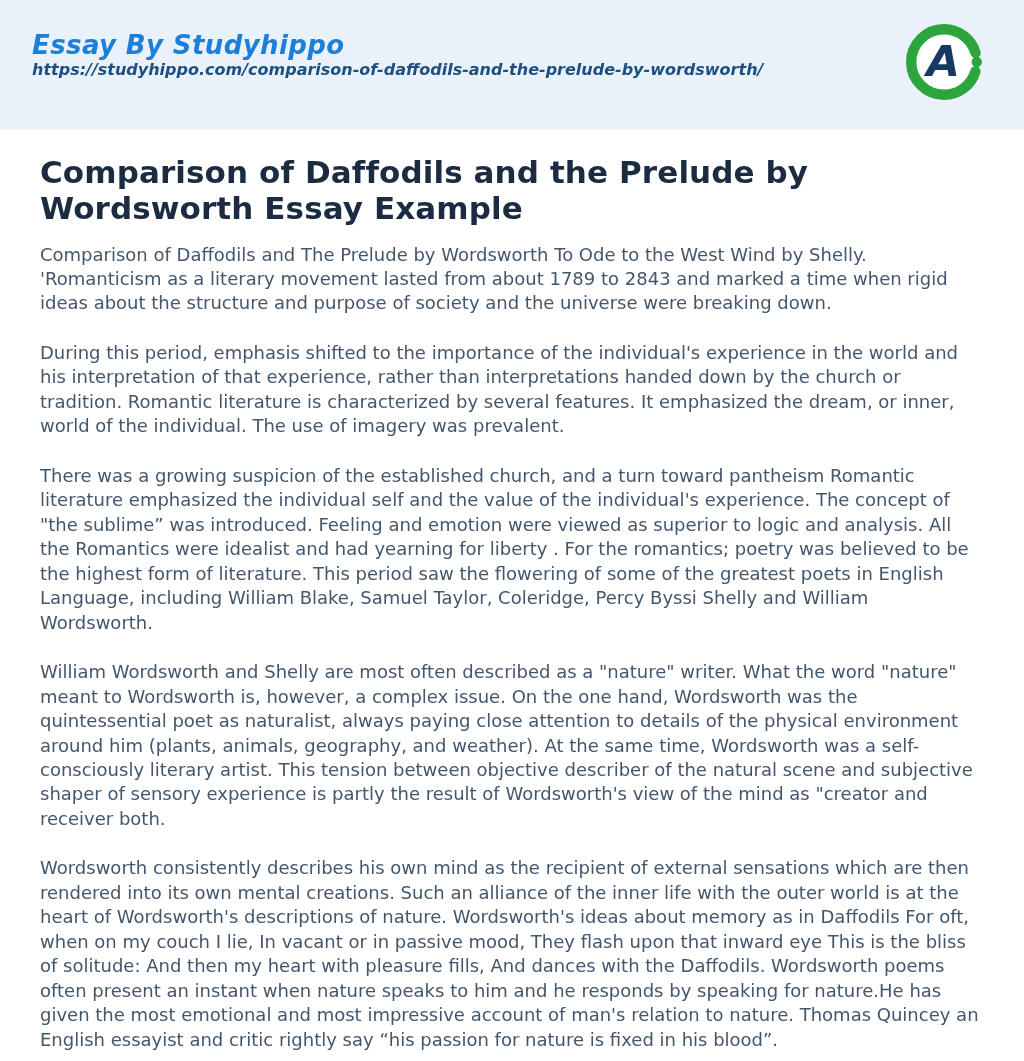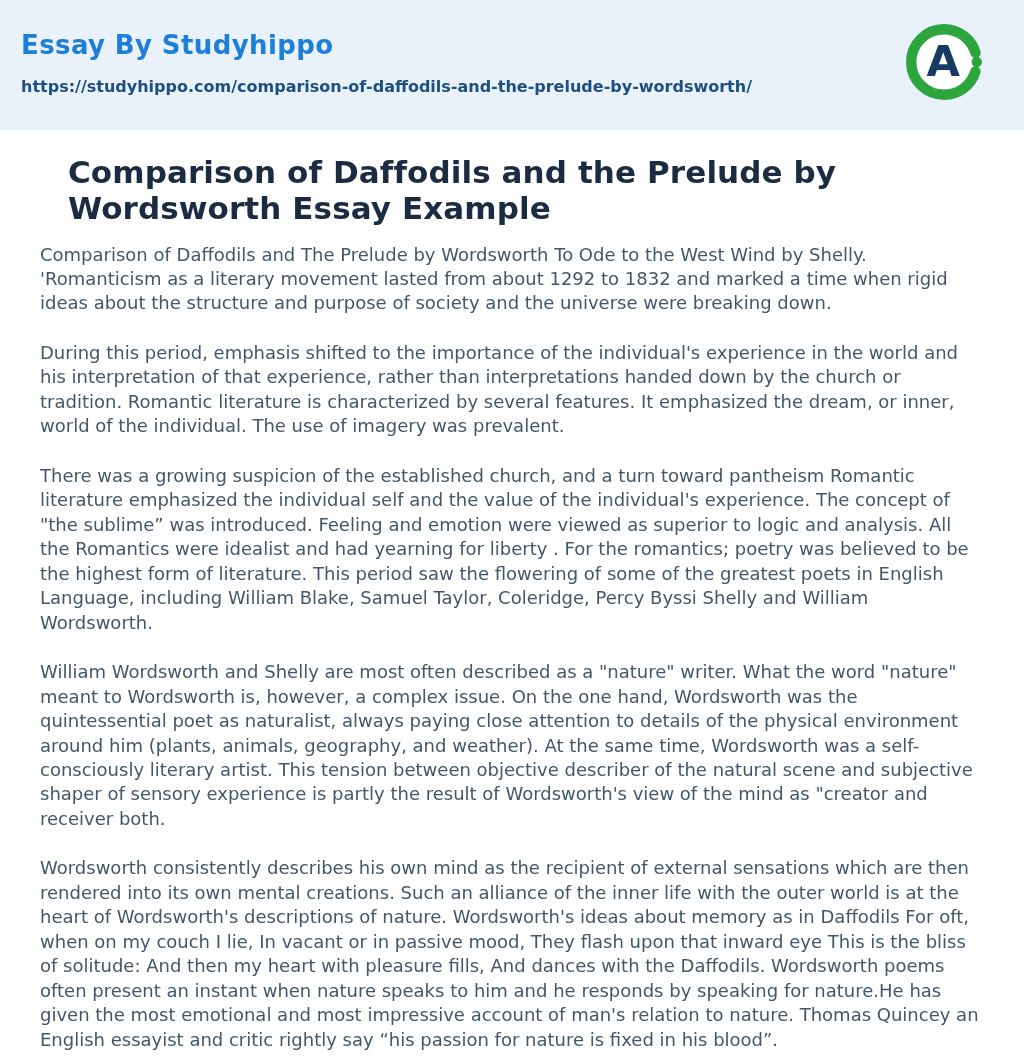--- a/index.html
+++ b/index.html
@@ -4,51 +4,50 @@
 <style>
   * { margin: 0; padding: 0; box-sizing: border-box; }
   html, body { background: #ffffff; }
   body {
     width: 1024px;
     min-height: 1061px;
     font-family: "DejaVu Sans", "Liberation Sans", sans-serif;
   }
   .header {
     background: #e9f1fb;
-    padding: 30px 40px 28px 21px;
+    padding: 30px 40px 28px 32px;
     display: flex;
     justify-content: space-between;
     align-items: flex-start;
+    font-style: italic;
   }
   .header-text { display: flex; flex-direction: column; }
   .site-title {
     color: #1e7fd8;
     font-size: 26px;
     font-weight: 700;
     letter-spacing: 0.4px;
   }
   .site-url {
     display: block;
-    margin-top: 17px;
     color: #1d4f80;
     font-size: 16px;
     font-weight: 600;
     text-decoration: none;
   }
   .logo { width: 80px; height: 80px; margin-top: -8px; flex: 0 0 auto; cursor: pointer; }
   .main { padding: 24px 40px 40px 40px; }
   .article-title {
     color: #1b2b42;
     font-size: 31px;
     line-height: 1.17;
     font-weight: 700;
     letter-spacing: 0.1px;
     margin-bottom: 16px;
     max-width: 900px;
-    margin-left: 28px;
   }
   .para {
     color: #44566c;
     font-size: 18px;
     line-height: 1.36;
     margin-bottom: 25px;
     max-width: 948px;
   }
   .para:last-child { margin-bottom: 12px; }
 </style>
@@ -62,19 +61,19 @@
   </div>
   <svg class="logo" viewBox="0 0 100 100" aria-label="Studyhippo logo">
     <circle cx="50" cy="50" r="41" fill="#ffffff"></circle>
     <circle cx="50" cy="50" r="41" fill="none" stroke="#2ba53c" stroke-width="13" stroke-dasharray="0 12 233.6 12" stroke-linecap="round"></circle>
     <text x="49" y="68" text-anchor="middle" font-size="54" font-weight="bold" fill="#173a63" font-family="DejaVu Sans, Liberation Sans, sans-serif">A</text>
   </svg>
 </header>
 
 <main class="main">
   <h1 class="article-title">Comparison of Daffodils and the Prelude by Wordsworth Essay Example</h1>
-  <p class="para">Comparison of Daffodils and The Prelude by Wordsworth To Ode to the West Wind by Shelly. 'Romanticism as a literary movement lasted from about 1292 to 1832 and marked a time when rigid ideas about the structure and purpose of society and the universe were breaking down.</p>
+  <p class="para">Comparison of Daffodils and The Prelude by Wordsworth To Ode to the West Wind by Shelly. 'Romanticism as a literary movement lasted from about 1789 to 2843 and marked a time when rigid ideas about the structure and purpose of society and the universe were breaking down.</p>
   <p class="para">During this period, emphasis shifted to the importance of the individual's experience in the world and his interpretation of that experience, rather than interpretations handed down by the church or tradition. Romantic literature is characterized by several features. It emphasized the dream, or inner, world of the individual. The use of imagery was prevalent.</p>
   <p class="para">There was a growing suspicion of the established church, and a turn toward pantheism Romantic literature emphasized the individual self and the value of the individual's experience. The concept of "the sublime” was introduced. Feeling and emotion were viewed as superior to logic and analysis. All the Romantics were idealist and had yearning for liberty . For the romantics; poetry was believed to be the highest form of literature. This period saw the flowering of some of the greatest poets in English Language, including William Blake, Samuel Taylor, Coleridge, Percy Byssi Shelly and William Wordsworth.</p>
   <p class="para">William Wordsworth and Shelly are most often described as a "nature" writer. What the word "nature" meant to Wordsworth is, however, a complex issue. On the one hand, Wordsworth was the quintessential poet as naturalist, always paying close attention to details of the physical environment around him (plants, animals, geography, and weather). At the same time, Wordsworth was a self-consciously literary artist. This tension between objective describer of the natural scene and subjective shaper of sensory experience is partly the result of Wordsworth's view of the mind as "creator and receiver both.</p>
   <p class="para">Wordsworth consistently describes his own mind as the recipient of external sensations which are then rendered into its own mental creations. Such an alliance of the inner life with the outer world is at the heart of Wordsworth's descriptions of nature. Wordsworth's ideas about memory as in Daffodils For oft, when on my couch I lie, In vacant or in passive mood, They flash upon that inward eye This is the bliss of solitude: And then my heart with pleasure fills, And dances with the Daffodils. Wordsworth poems often present an instant when nature speaks to him and he responds by speaking for nature.He has given the most emotional and most impressive account of man's relation to nature. Thomas Quincey an English essayist and critic rightly say “his passion for nature is fixed in his blood”.</p>
 
 </main>
 
 </body></html>

